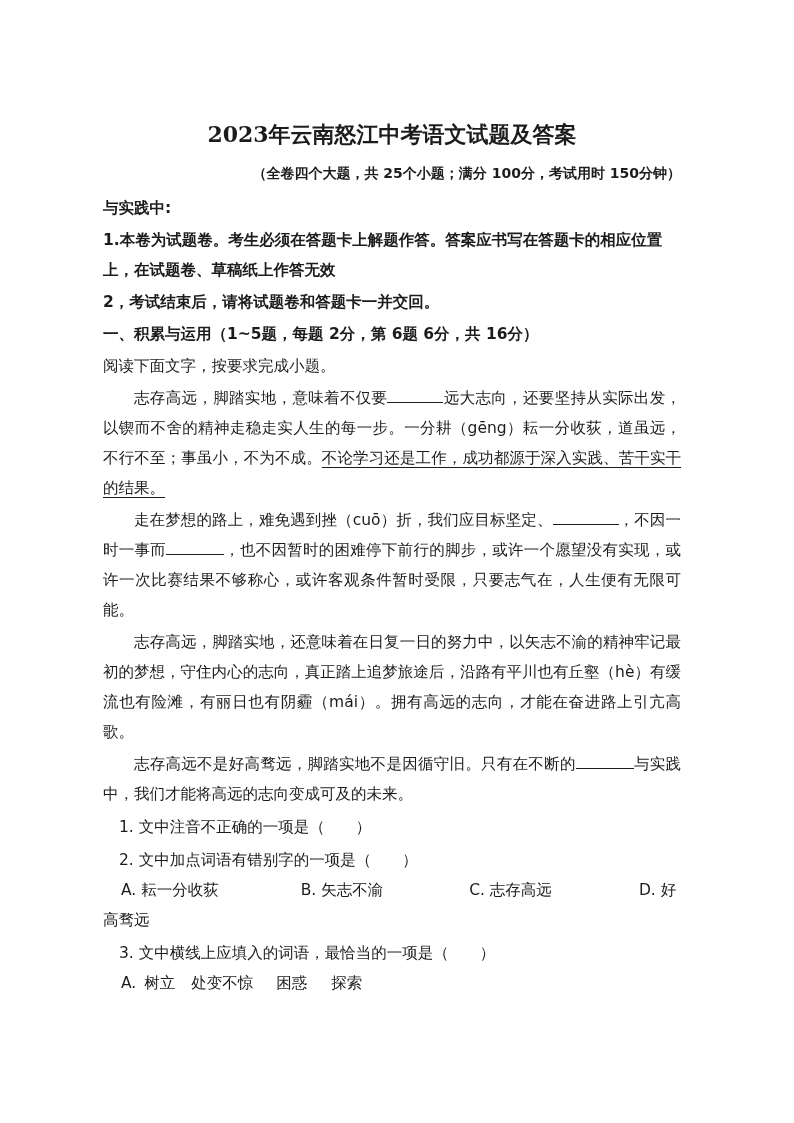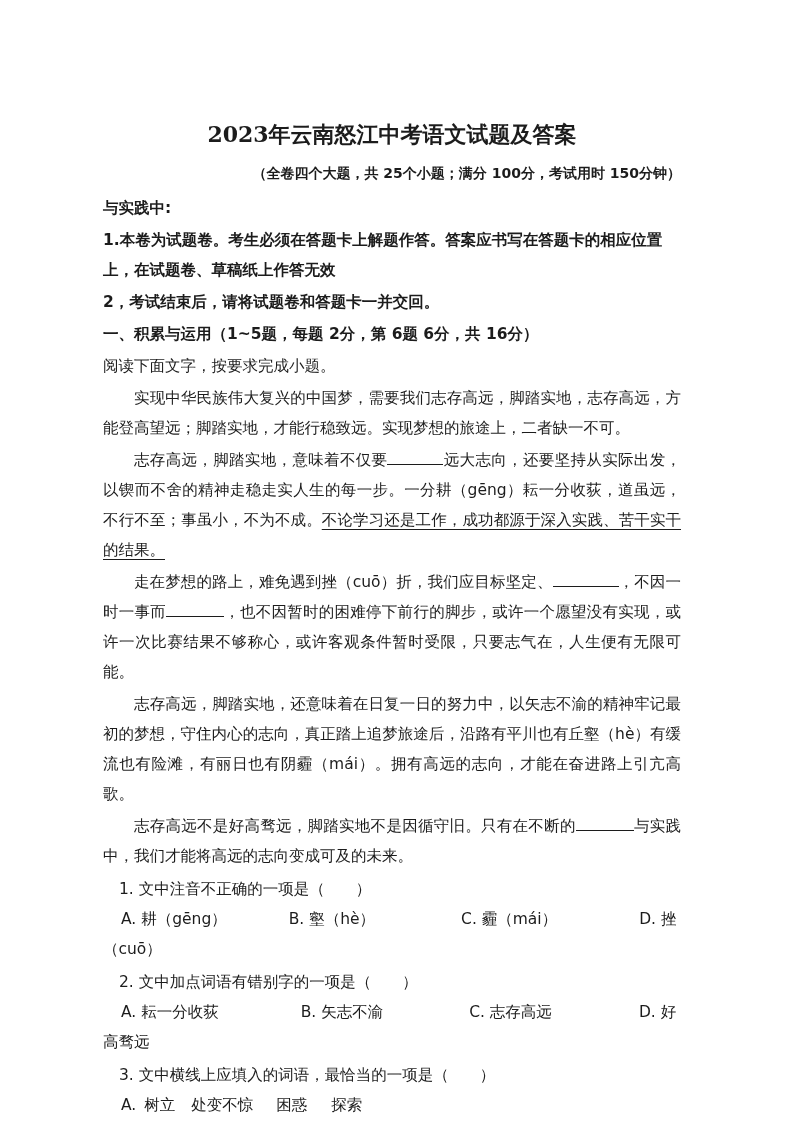--- a/index.html
+++ b/index.html
@@ -70,30 +70,28 @@
     <div class="block bold notice-head">与实践中:</div>
 
     <div class="block bold">1.本卷为试题卷。考生必须在答题卡上解题作答。答案应书写在答题卡的相应位置上，在试题卷、草稿纸上作答无效</div>
     <div class="block bold">2，考试结束后，请将试题卷和答题卡一并交回。</div>
 
     <div class="block bold">一、积累与运用（1~5题，每题 2分，第 6题 6分，共 16分）</div>
 
     <div class="prompt">阅读下面文字，按要求完成小题。</div>
 
     <div>
-        <div class="para indent">实现中华民族伟大复兴的中国梦，需要我们志存高远，脚踏实地，志存高远，方能登高望远；脚踏实地，才能行稳致远。实现梦想的旅途上，二者缺一不可。</div>
         <div class="para indent">志存高远，脚踏实地，意味着不仅要<span class="blank" style="width: 56px;"></span>远大志向，还要坚持从实际出发，以锲而不舍的精神走稳走实人生的每一步。一分耕（gēng）耘一分收荻，道虽远，不行不至；事虽小，不为不成。<span class="uline">不论学习还是工作，成功都源于深入实践、苦干实干的结果。</span></div>
         <div class="para indent">走在梦想的路上，难免遇到挫（cuō）折，我们应目标坚定、<span class="blank" style="width: 66px;"></span>，不因一时一事而<span class="blank" style="width: 58px;"></span>，也不因暂时的困难停下前行的脚步，或许一个愿望没有实现，或许一次比赛结果不够称心，或许客观条件暂时受限，只要志气在，人生便有无限可能。</div>
         <div class="para indent">志存高远，脚踏实地，还意味着在日复一日的努力中，以矢志不渝的精神牢记最初的梦想，守住内心的志向，真正踏上追梦旅途后，沿路有平川也有丘壑（hè）有缓流也有险滩，有丽日也有阴霾（mái）。拥有高远的志向，才能在奋进路上引亢高歌。</div>
         <div class="para indent">志存高远不是好高骛远，脚踏实地不是因循守旧。只有在不断的<span class="blank" style="width: 58px;"></span>与实践中，我们才能将高远的志向变成可及的未来。</div>
       </div>
 
     <div>
       <div class="q-stem">1. 文中注音不正确的一项是（　　）</div>
-      <div class="opt-row"><span class="gap g18"></span><span class="opt">A. 耕（gēng）</span><span class="gap" style="width:62px"></span><span class="opt">B. 壑（hè）</span><span class="gap" style="width:86px"></span><span class="opt">C. 霾（mái）</span><span class="gap" style="width:82px"></span><span class="opt">D. 挫（cuō）</span></div>
     </div>
 
     <div>
       <div class="q-stem">2. 文中加点词语有错别字的一项是（　　）</div>
       <div class="opt-row"><span class="gap g18"></span><span class="opt">A. 耘一分收荻</span><span class="gap" style="width:82px"></span><span class="opt">B. 矢志不渝</span><span class="gap" style="width:86px"></span><span class="opt">C. 志存高远</span><span class="gap" style="width:87px"></span><span class="opt">D. 好高骛远</span></div>
     </div>
 
     <div>
       <div class="q-stem">3. 文中横线上应填入的词语，最恰当的一项是（　　）</div>
       <div class="opt-row"><span class="gap g18"></span><span class="opt">A.</span><span class="gap" style="width:8px"></span><span class="opt">树立</span><span class="gap" style="width:16px"></span><span class="opt">处变不惊</span><span class="gap" style="width:23px"></span><span class="opt">困惑</span><span class="gap" style="width:24px"></span><span class="opt">探索</span></div>

